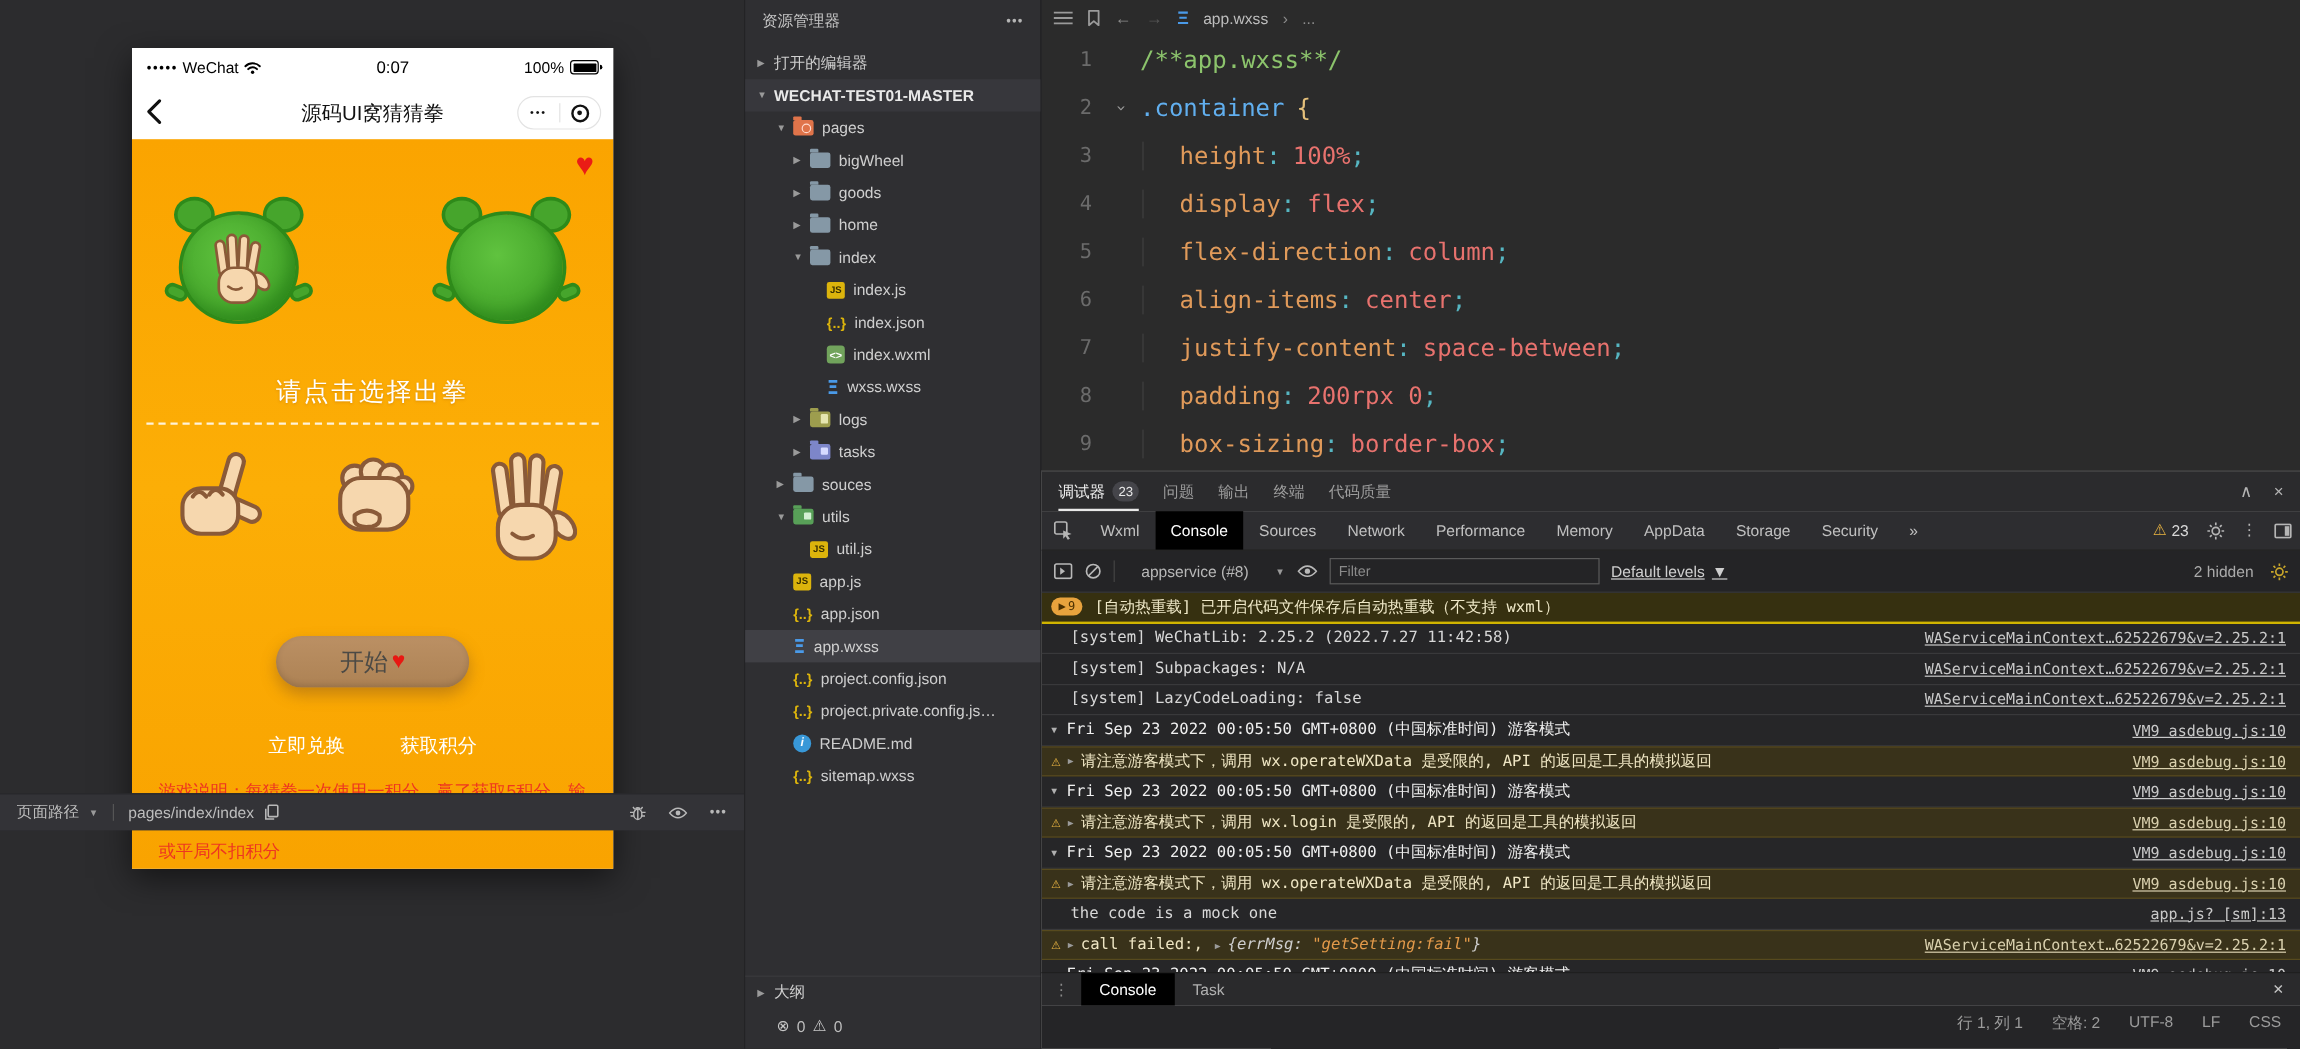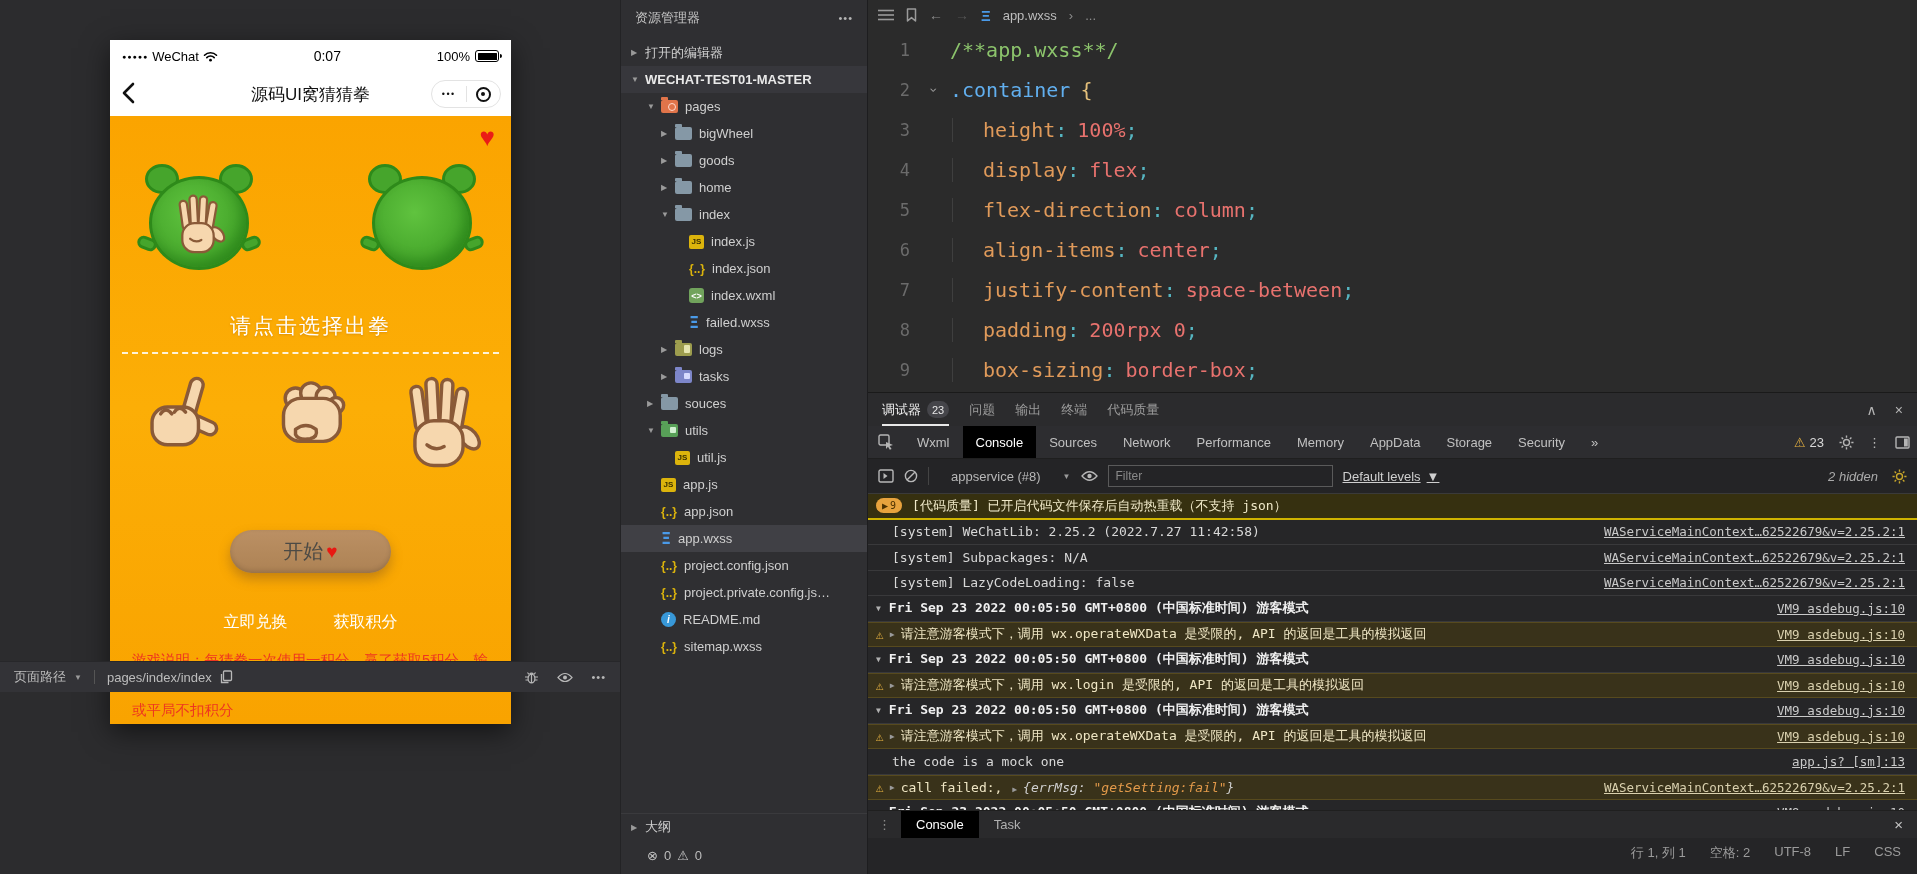--- a/index.html
+++ b/index.html
@@ -128,29 +128,29 @@
   .warnbadge .wtri { color:#e8b341; font-size:13px; }
   .devtabs .tool { display:flex; align-items:center; padding:0 7px; color:#b5b5b5; cursor:pointer; }
 
   .con-toolbar { height:35px; display:flex; align-items:center; gap:10px; padding:0 10px; background:#242426; border-bottom:1px solid #3a3a3a; font-size:13px; color:#b8b8b8; }
   .ct-div { width:1px; height:18px; background:#444; }
   .ctx-dd { display:flex; align-items:center; gap:22px; cursor:pointer;margin-left:12px; }
   .ctx-dd .caret { font-size:8px; color:#9a9a9a; }
   .filter-input { width:225px; height:22px; background:#242426; border:1px solid #5a5a5a; color:#ddd; font-size:12px; padding:0 7px; font-family:inherit; }
   .filter-input::placeholder { color:#8a8a8a; }
   .levels-dd { display:flex; align-items:center; gap:6px; cursor:pointer; color:#cfcfcf;text-decoration:underline; }
-  .ct-right { margin-left:auto; display:flex; align-items:center; gap:14px; color:#aaa;font-style:italic; }
+  .ct-right { margin-left:auto; display:flex; align-items:center; gap:14px; color:#aaa; }
 
   .con-list { position:absolute; left:0; right:0; top:101px; height:317px; overflow:hidden;
               background:#262628; font-family:"DejaVu Sans Mono","Liberation Mono",monospace; font-size:13px; }
   .crow { min-height:25.5px; display:flex; align-items:center; padding:0 12px 0 8px; border-bottom:1px solid #39393b; color:#d8d8d8; }
   .crow .msg { flex:1; white-space:nowrap; overflow:hidden; }
   .crow .src { margin-left:14px; color:#c9c9c9; text-decoration:underline; font-size:12.5px; white-space:nowrap; cursor:pointer; }
   .crow.log { padding-left:24px; }
-  .crow.group .msg { font-weight:bold; color:#f0f0f0; }
+  .crow.group .msg { font-weight:normal; color:#f0f0f0; }
   .crow .caret { font-size:8px; color:#b0b0b0; margin-right:8px; flex:none; cursor:pointer; }
   .crow .caret.sm { margin:0 6px 0 2px; color:#9a9a9a; }
   .crow.warn { background:#39321a; border-top:1px solid #574a1e; border-bottom:1px solid #574a1e; color:#efe6c4; }
   .crow.warn .src { color:#d9d0ae; }
   .crow .wic { color:#e8b341; font-size:13px; margin-right:4px; flex:none; }
   .crow.hotreload { background:#363010; border-bottom:2px solid #d0b400; color:#efe8c8; }
   .hr-pill { background:#e8a33d; color:#4a3000; border-radius:8px; height:15px; display:flex; align-items:center; gap:2px; padding:0 6px; font-size:10px; margin-right:10px; flex:none; }
   .obj { font-style:italic; color:#cfcfcf; }
   .obj .ostr { color:#e39a4a; }
 
@@ -381,21 +381,21 @@
       <span>index.json</span>
     </div>
     <div class="trow d3">
       <span class="chev"></span>
       <span class="ic wxml">&lt;&gt;</span>
       <span>index.wxml</span>
     </div>
     <div class="trow d3">
       <span class="chev"></span>
       <span class="ic wxss">Ξ</span>
-      <span>failed.wxss</span>
+      <span>wxss.wxss</span>
     </div>
     <div class="trow d2">
       <span class="chev">▶</span>
       <span class="ic folder f-logs"></span>
       <span>logs</span>
     </div>
     <div class="trow d2">
       <span class="chev">▶</span>
       <span class="ic folder f-tasks"></span>
       <span>tasks</span>
@@ -703,21 +703,21 @@
         </span>
       </span>
     </div>
 
     <div class="con-list">
       <div class="crow hotreload">
         <span class="hr-pill">
             <span>▶</span>
             <span>9</span>
           </span>
-        <span class="msg">[代码质量] 已开启代码文件保存后自动热重载（不支持 json）</span>
+        <span class="msg">[自动热重载] 已开启代码文件保存后自动热重载（不支持 wxml）</span>
       </div>
       <div class="crow log">
         <span class="msg">[system] WeChatLib: 2.25.2 (2022.7.27 11:42:58)</span>
         <a class="src">WAServiceMainContext…62522679&amp;v=2.25.2:1</a>
       </div>
       <div class="crow log">
         <span class="msg">[system] Subpackages: N/A</span>
         <a class="src">WAServiceMainContext…62522679&amp;v=2.25.2:1</a>
       </div>
       <div class="crow log">

